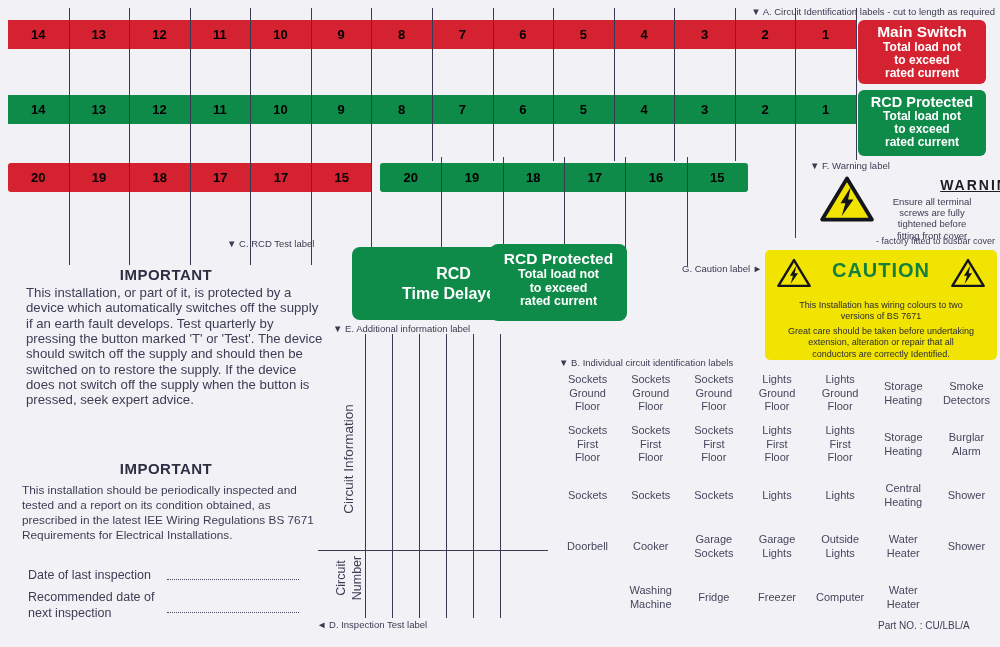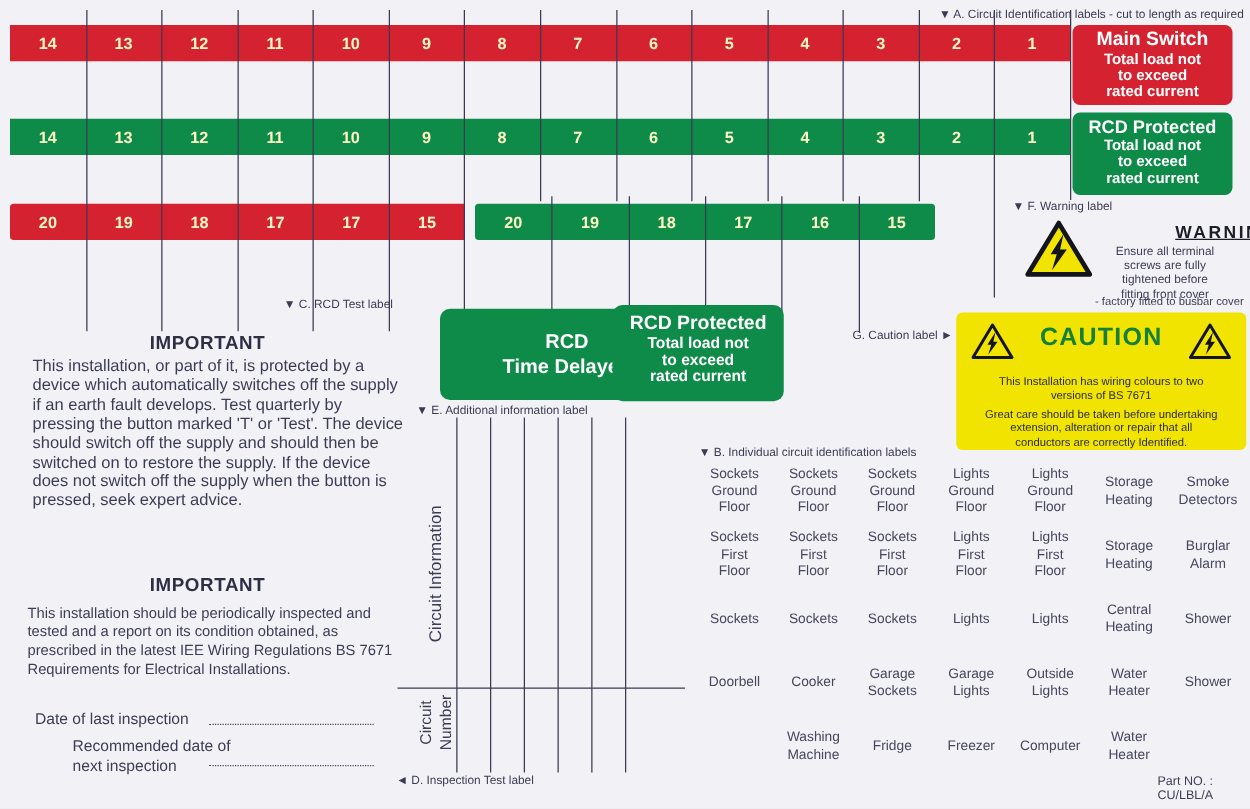--- a/index.html
+++ b/index.html
@@ -6,21 +6,21 @@
   #sheet{
     position:relative;width:1000px;height:647px;overflow:hidden;
     background:var(--paper,#f2f2f6);
     font-family:"Liberation Sans","DejaVu Sans",sans-serif;
     color:var(--ink,#3c3c55);
   }
   .abs{position:absolute;}
   
   .strip{position:absolute;display:grid;z-index:2;height:29px;}
   .strip .cell{display:flex;align-items:center;justify-content:center;
-    color:#fef9c3;font-weight:bold;font-size:13px;}
+    color:#000000;font-weight:bold;font-size:13px;}
   .bg-red{background:var(--red,#d42230);}
   .bg-green{background:var(--green,#0e8a49);}
   
   .vline{position:absolute;width:1px;background:#3a3a52;z-index:3;}
   .hline{position:absolute;height:1px;background:#3a3a52;z-index:3;}
   
   .caption{position:absolute;font-size:9.5px;color:#3a3a52;white-space:nowrap;z-index:4;}
   
   .biglabel{position:absolute;text-align:center;color:#fff;z-index:4;border-radius:6px;}
   .biglabel .ttl{font-weight:bold;}
@@ -63,21 +63,21 @@
   
   .rot{position:absolute;transform:rotate(-90deg);color:#3c3c55;z-index:4;}
   #circuit-info-label{left:270px;top:450px;width:160px;height:18px;font-size:13.5px;text-align:center;}
   #circuit-number-label{left:307px;top:562px;width:86px;height:32px;font-size:12.5px;
     line-height:1.25;text-align:center;white-space:pre-line;}
   
   #circuit-grid{position:absolute;left:556px;top:368px;width:442px;z-index:4;
     display:grid;grid-template-columns:repeat(7,1fr);grid-auto-rows:51px;}
   #circuit-grid .glabel{display:flex;align-items:center;justify-content:center;text-align:center;
     font-size:11px;line-height:1.25;color:#46465e;white-space:pre-line;}
-  #part-no{left:878px;top:620px;font-size:10px;z-index:4;margin-left:48px;}
+  #part-no{left:878px;top:620px;font-size:10px;z-index:4;}
   .tri-svg{position:absolute;z-index:5;}
 </style>
 </head>
 <body>
 
 <div id="sheet">
 
   <div class="caption" style="top:6px;right:5px;">▼  A. Circuit  Identification labels -   cut to length as required</div>
   <div class="caption" style="left:227px;top:238px;">▼  C. RCD Test label</div>
   <div class="caption" style="left:810px;top:160px;">▼  F. Warning label</div>
@@ -185,21 +185,21 @@
 conductors are correctly Identified.</div>
   </div>
 
   <div class="imp-head" style="top:266px;">IMPORTANT</div>
   <div id="important1-body" class="abs">This installation, or part of it, is protected by a device which automatically switches off the supply if an earth fault develops. Test quarterly by pressing the button marked 'T' or 'Test'. The device should switch off the supply and should then be switched on to restore the supply. If the device does not switch off the supply when the button is pressed, seek expert advice.</div>
   <div class="imp-head" style="top:460px;">IMPORTANT</div>
   <div id="important2-body" class="abs">This installation should be periodically inspected and tested and a report on its condition obtained, as prescribed in the latest IEE Wiring Regulations BS 7671 Requirements for Electrical Installations.</div>
 
   <div class="date-label" style="left:28px;top:567px;">Date of last inspection</div>
   <div class="dotline" style="left:167px;top:578px;width:132px;"></div>
-  <div class="date-label" style="left:28px;top:589px;margin-left:30px;">Recommended date of
+  <div class="date-label" style="left:28px;top:589px;">Recommended date of
 next inspection</div>
   <div class="dotline" style="left:167px;top:611px;width:132px;"></div>
 
   <div id="circuit-info-label" class="rot">Circuit Information</div>
   <div id="circuit-number-label" class="rot">Circuit
 Number</div>
 
   <div id="circuit-grid">
       <div class="glabel">Sockets
 Ground

